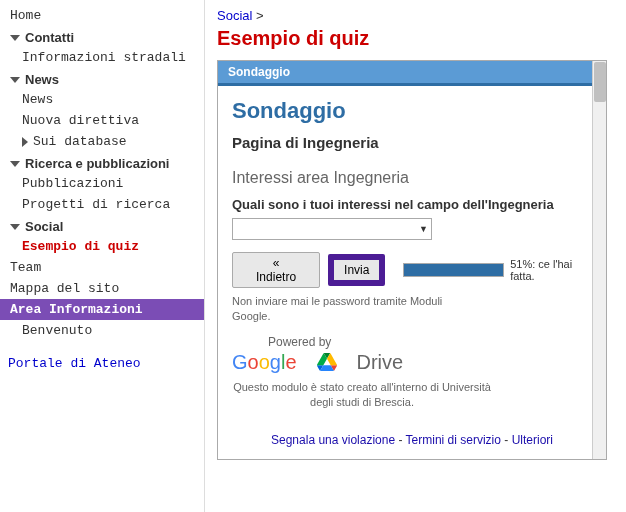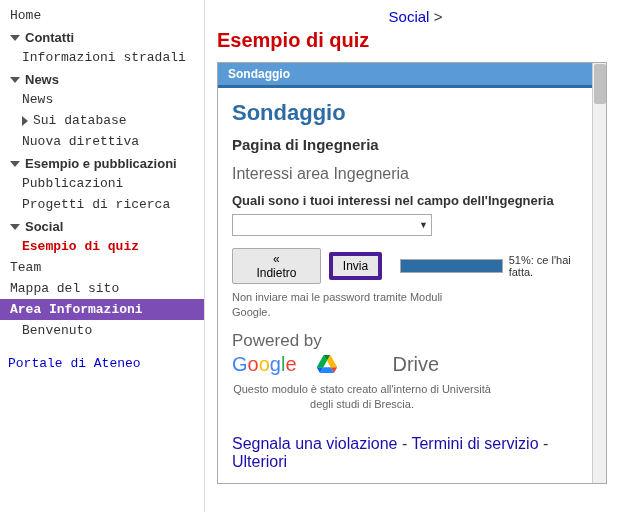--- a/index.html
+++ b/index.html
@@ -28,24 +28,23 @@
     .triangle-down { display: inline-block; width: 0; height: 0; border-left: 5px solid transparent; border-right: 5px solid transparent; border-top: 6px solid #555; margin-right: 2px; }
     .triangle-right { display: inline-block; width: 0; height: 0; border-top: 5px solid transparent; border-bottom: 5px solid transparent; border-left: 6px solid #555; margin-right: 2px; }
 
     
     #main {
       flex: 1;
       padding: 8px 12px;
       overflow: hidden;
     }
     .breadcrumb {
-      font-size: 15px;
+      font-size: 13px;
       color: #333;
       margin-bottom: 4px;
-      text-align: center;
     }
     .breadcrumb a { color: #00c; text-decoration: none; }
     .breadcrumb span { color: #333; }
     .page-title {
       font-size: 20px;
       color: #c00;
       margin-bottom: 10px;
       font-weight: bold;
     }
 
@@ -70,21 +69,21 @@
     .sondaggio-title {
       font-size: 22px;
       font-weight: bold;
       color: #2e6da4;
       margin-bottom: 10px;
     }
     .form-section-title {
       font-size: 15px;
       font-weight: bold;
       color: #333;
-      margin-bottom: 12px;
+      margin-bottom: 18px;
     }
     .form-section-sub {
       font-size: 16px;
       color: #666;
       margin-bottom: 10px;
     }
     .form-label {
       font-size: 13px;
       font-weight: bold;
       color: #333;
@@ -129,21 +128,21 @@
     .btn-back {
       background: #e8e8e8;
       border: 1px solid #aaa;
       padding: 3px 20px;
       font-size: 12px;
       cursor: pointer;
       border-radius: 2px;
     }
     .btn-send {
       background: #e8e8e8;
-      border: 4px solid #4c1d95;
+      border: 6px solid #4c1d95;
       padding: 3px 10px;
       font-size: 12px;
       cursor: pointer;
       border-radius: 2px;
     }
     .progress-bar-outer {
       width: 110px;
       height: 14px;
       background: #ddd;
       border: 1px solid #aaa;
@@ -164,58 +163,59 @@
       align-items: center;
     }
     .disclaimer {
       font-size: 11px;
       color: #666;
       margin-bottom: 10px;
       max-width: 230px;
       line-height: 1.4;
     }
     .powered-by {
-      font-size: 17px;
+      font-size: 12px;
       color: #666;
       margin-bottom: 2px;
+      margin-left: 36px;
     }
     .google-drive-logo {
       display: flex;
       align-items: center;
       gap: 20px;
       margin-bottom: 6px;
     }
     .google-text {
       font-size: 20px;
       font-weight: normal;
     }
     .g-blue { color: #4285f4; }
     .g-red { color: #ea4335; }
     .g-yellow { color: #fbbc05; }
     .g-green { color: #34a853; }
     .drive-text {
       font-size: 20px;
       color: #666;
       font-weight: 300;
-      margin-left: 36px;
     }
     .drive-icon {
       width: 20px;
       height: 20px;
     }
     .university-text {
       font-size: 11px;
       color: #666;
       max-width: 260px;
       text-align: center;
       line-height: 1.4;
       margin-bottom: 22px;
     }
     .footer-links {
-      font-size: 16px;
+      font-size: 12px;
+      text-align: center;
     }
     .footer-links a { color: #1a0dab; text-decoration: none; }
     
     .scroll-track {
       width: 14px;
       background: #f0f0f0;
       border-left: 1px solid #ccc;
       position: absolute;
       right: 0;
       top: 0;
@@ -245,31 +245,31 @@
     <a href="#">Informazioni stradali</a>
   </div>
 
   <div class="nav-section-header">
     <span class="triangle-down"></span>
     <span>News</span>
   </div>
   <div class="nav-item indent1">
     <a href="#">News</a>
   </div>
+  <div class="nav-item indent1">
+    <a href="#">Nuova direttiva</a>
+  </div>
   <div class="nav-item indent1" style="display:flex;align-items:center;gap:3px;">
     <span class="triangle-right"></span>
     <a href="#">Sui database</a>
   </div>
-  <div class="nav-item indent1">
-    <a href="#">Nuova direttiva</a>
-  </div>
 
   <div class="nav-section-header">
     <span class="triangle-down"></span>
-    <span>Esempio e pubblicazioni</span>
+    <span>Ricerca e pubblicazioni</span>
   </div>
   <div class="nav-item indent1">
     <a href="#">Pubblicazioni</a>
   </div>
   <div class="nav-item indent1">
     <a href="#">Progetti di ricerca</a>
   </div>
 
   <div class="nav-section-header">
     <span class="triangle-down"></span>

